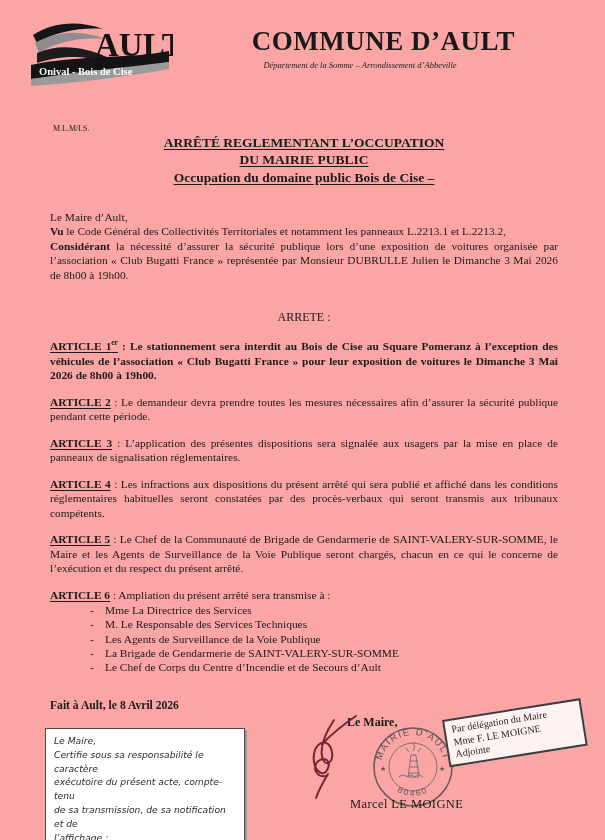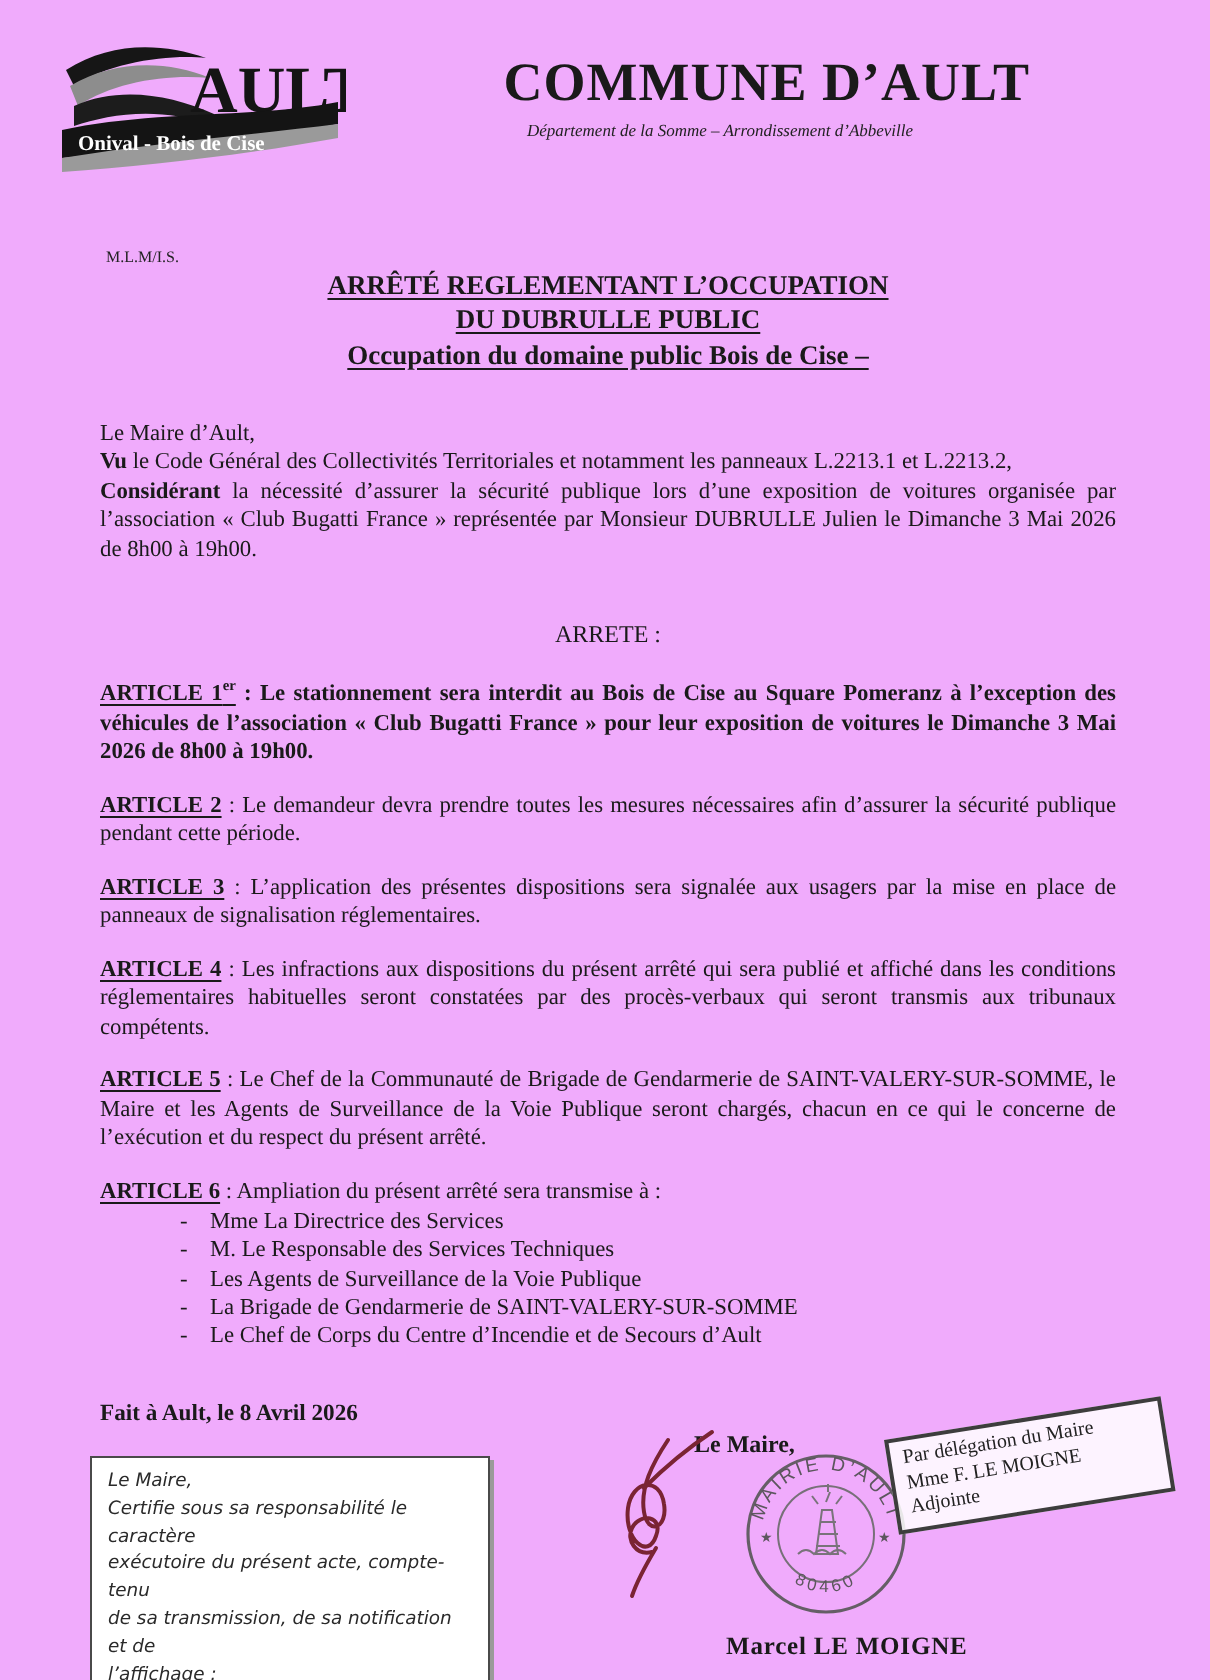--- a/index.html
+++ b/index.html
@@ -1,17 +1,17 @@
 <!DOCTYPE html>
 <html><head>
 <meta charset="utf-8">
 <style>
   html,body{margin:0;padding:0;background:#e8e8e8;}
   .page{
-    position:relative;width:605px;height:840px;background:#f0abfc;
+    position:relative;width:605px;height:840px;background:#fca5a5;
     font-family:"Liberation Serif",serif;color:#1a1a1a;overflow:hidden;
     margin:0 auto;
   }
   
   .logo{position:absolute;left:25px;top:13px;width:148px;height:78px;}
   .commune-title{
     position:absolute;left:185px;top:26px;width:330px;text-align:right;
     font-size:27px;font-weight:bold;letter-spacing:.5px;
   }
   .commune-subtitle{
@@ -43,22 +43,22 @@
   .cert-box{
     position:absolute;left:45px;top:728px;width:182px;
     border:1px solid #4a4a4a;box-shadow:2px 2px 0 #9a9a9a;
     padding:5px 8px;font-family:"DejaVu Sans",sans-serif;font-style:italic;
     font-size:9.2px;line-height:13.8px;color:#2a2a2a;background:#fff;
   }
   .sig-title{
     position:absolute;left:347px;top:715px;font-weight:bold;font-size:12px;z-index:4;
   }
   .signatory{
-    position:absolute;left:350px;top:816px;font-weight:bold;font-size:12.5px;
-    letter-spacing:.4px;z-index:5;margin-left:13px;
+    position:absolute;left:350px;top:797px;font-weight:normal;font-size:12.5px;
+    letter-spacing:.4px;z-index:5;
   }
   .round-stamp{position:absolute;left:371px;top:725px;width:84px;height:84px;z-index:2;opacity:.9;}
   .delegation-stamp{
     position:absolute;left:442px;top:720px;width:124px;z-index:3;
     border:2px solid #3d3d3d;padding:3px 6px;background:rgba(255,255,255,.85);
     transform:rotate(-9deg);transform-origin:top left;
     font-size:10px;line-height:12.5px;color:#222;
   }
   .signature-svg{position:absolute;left:298px;top:710px;z-index:6;}
 </style>
@@ -78,21 +78,21 @@
   </svg>
 
   <div class="commune-title">COMMUNE D’AULT</div>
   <div class="commune-subtitle">Département de la Somme – Arrondissement d’Abbeville</div>
   <div class="reference">M.L.M/I.S.</div>
 
   <div class="main">
 
     <div class="decree-title">
       <div>ARRÊTÉ REGLEMENTANT L’OCCUPATION</div>
-      <div>DU DUBRULLE PUBLIC</div>
+      <div>DU MAIRIE PUBLIC</div>
       <div>Occupation du domaine public Bois de Cise –</div>
     </div>
 
     <div class="preamble">
       <div>Le Maire d’Ault,</div>
       <div><span class="b">Vu</span><span> le Code Général des Collectivités Territoriales et notamment les panneaux L.2213.1 et L.2213.2,</span></div>
       <div><span class="b">Considérant</span><span> la nécessité d’assurer la sécurité publique lors d’une exposition de voitures organisée par l’association « Club Bugatti France » représentée par Monsieur DUBRULLE Julien le Dimanche 3 Mai 2026 de 8h00 à 19h00.</span></div>
     </div>
 
     <div class="arrete">ARRETE :</div>

